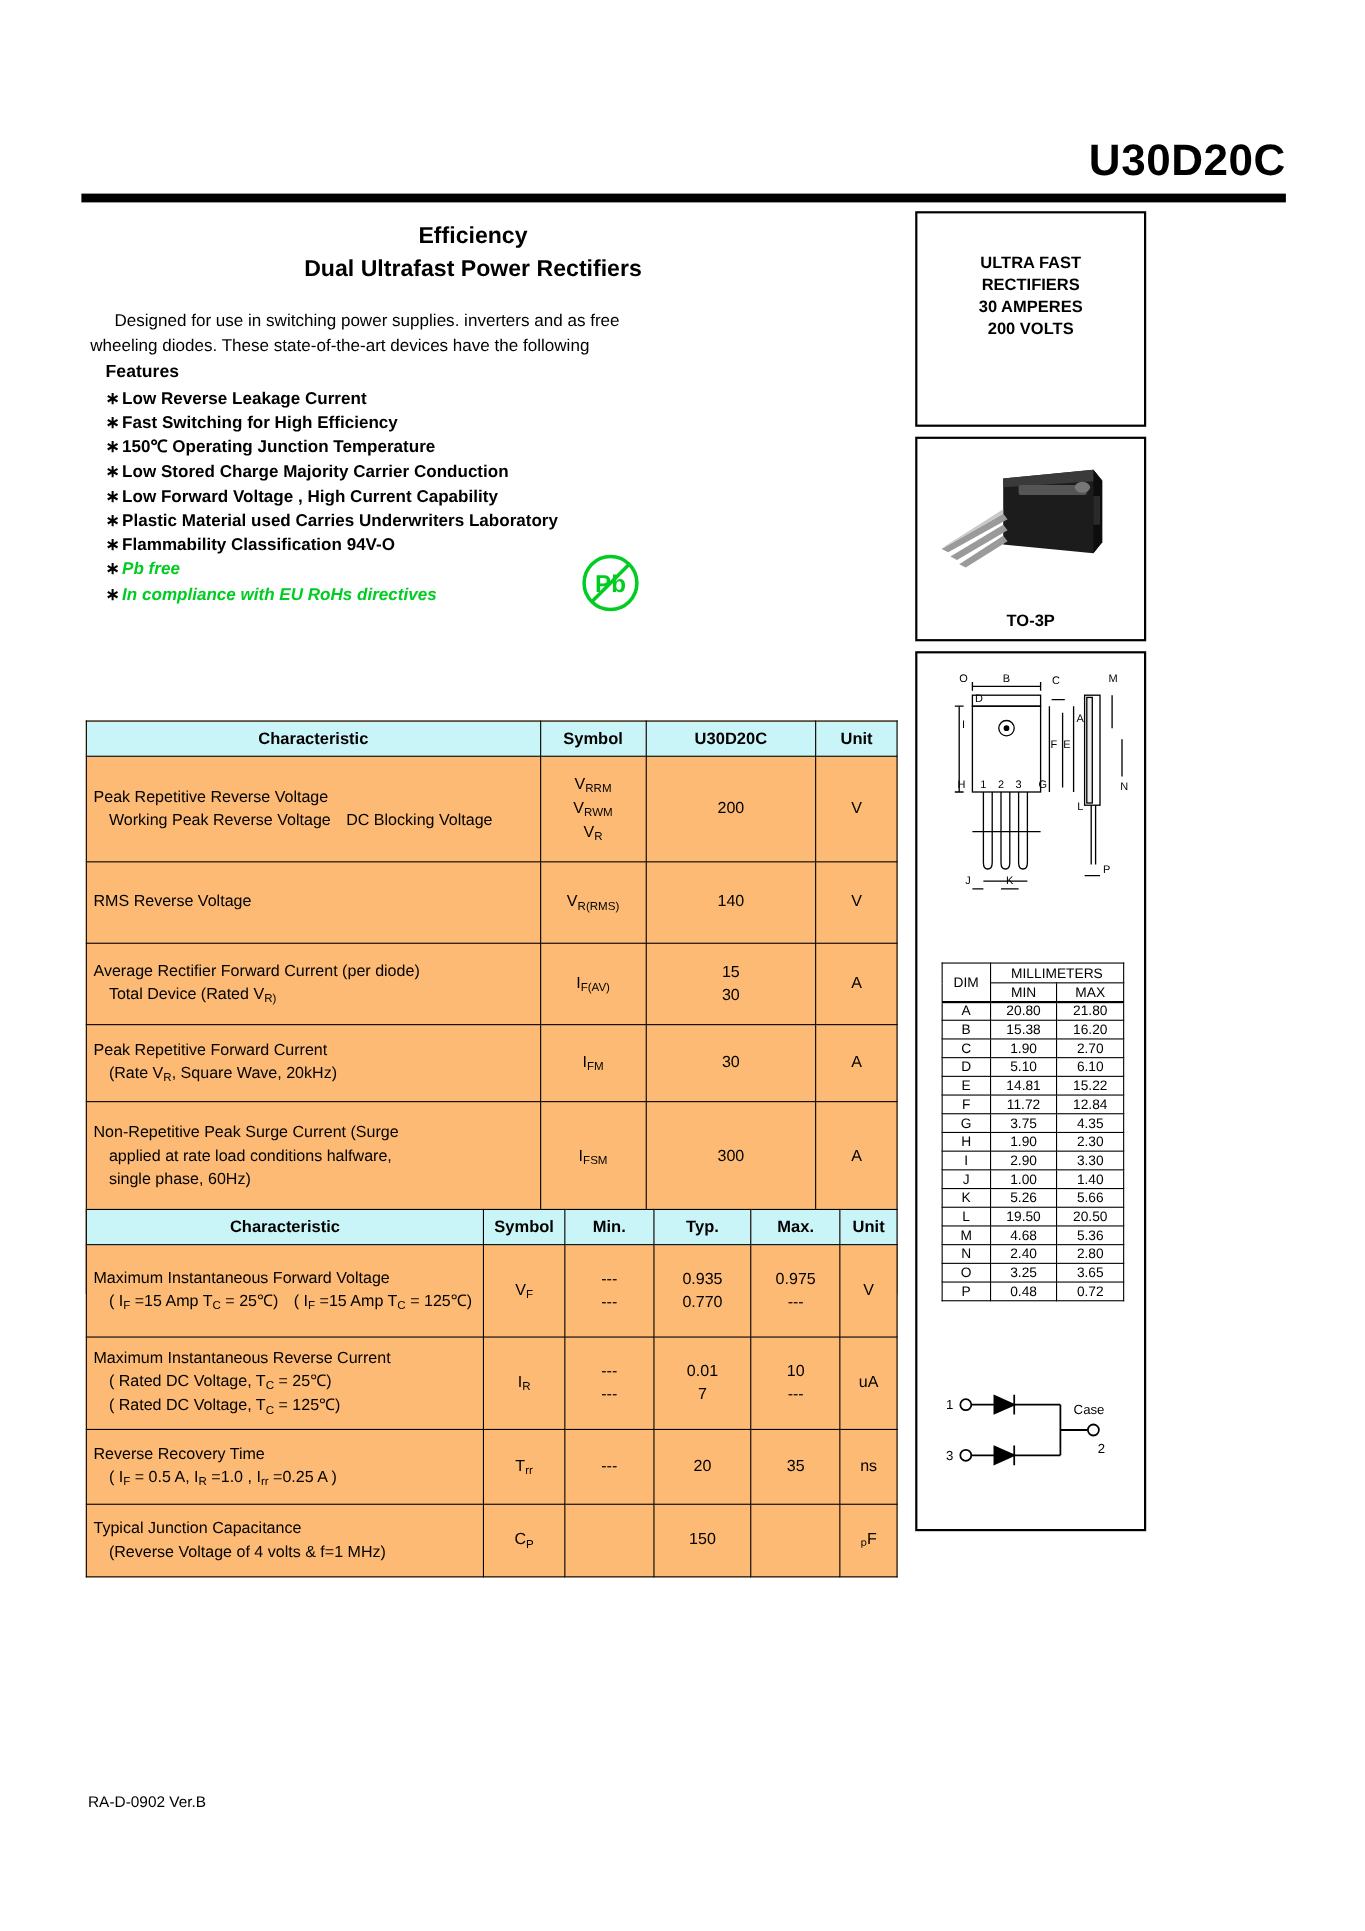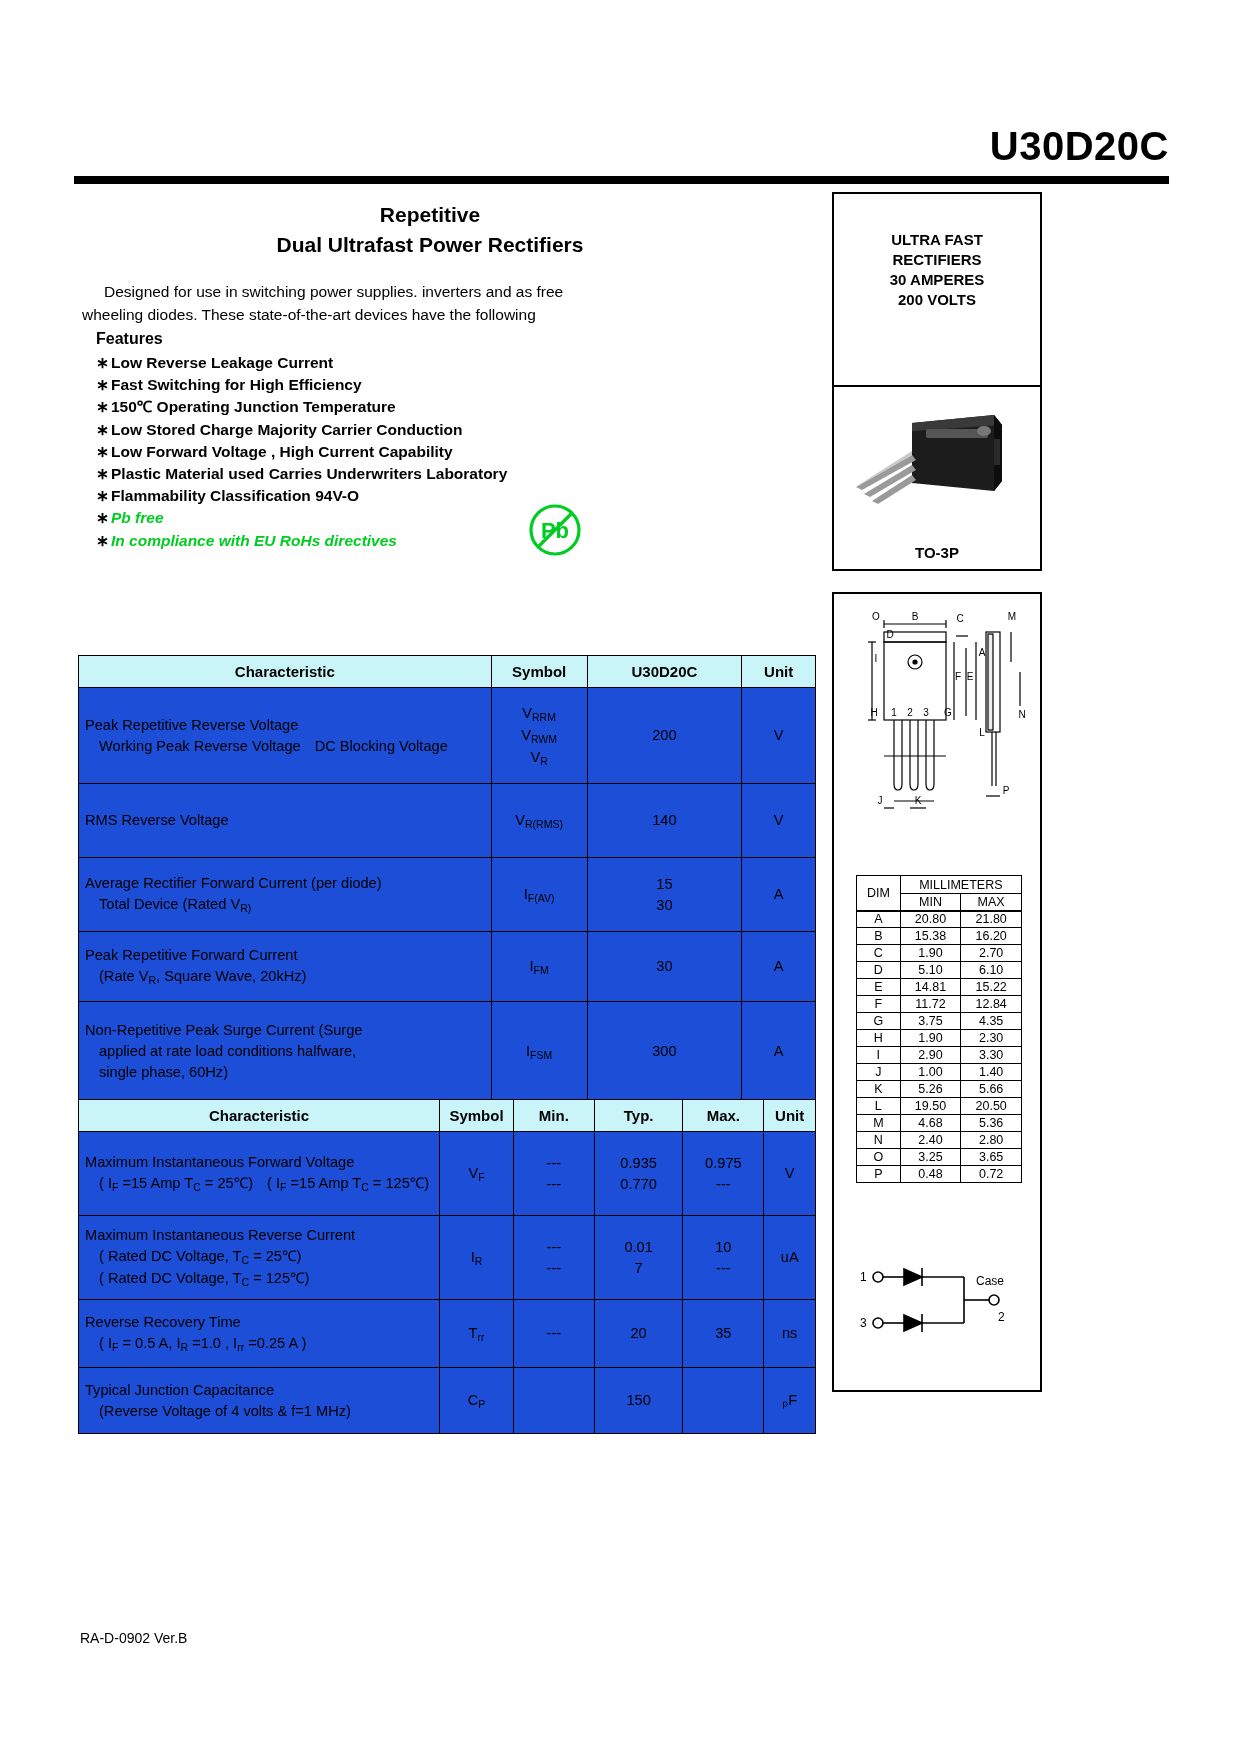--- a/index.html
+++ b/index.html
@@ -57,39 +57,39 @@
   .box {
     position:absolute; border:2px solid #000; background:#fff;
   }
   .box-rating { left:832px; top:192px; width:210px; height:196px; }
   .box-rating .inner {
     text-align:center; font-weight:bold; font-size:15px; line-height:20px;
   }
   .box-rating .g1 { margin-top:36px; }
   .box-rating .g2 { }
 
-  .box-pkg { left:832px; top:385px; width:210px; height:186px; }
+  .box-pkg { left:832px; top:397px; width:210px; height:186px; }
   .pkg-label {
     position:absolute; bottom:8px; left:0; right:0; text-align:center;
     font-size:15px; font-weight:bold;
   }
 
   .box-dim { left:832px; top:592px; width:210px; height:800px; }
 
   
   .sec-title {
     position:absolute; font-size:20px; font-weight:bold;
   }
   .sec-max { left:78px; top:626px;margin-top:27px; }
   .sec-elec { left:78px; top:1070px; }
 
   
   table.dt {
     position:absolute; border-collapse:collapse;
-    font-size:14.6px; background:#1d4ed8;
+    font-size:14.6px; background:#fdba74;
   }
   table.dt th, table.dt td {
     border:1.5px solid #000; padding:0;
   }
   table.dt thead th {
     background:#c9f5f8; font-weight:bold; text-align:center;
     height:32px; font-size:15px;
   }
   table.dt td.ch {
     text-align:left; padding:7px 4px 7px 6px; line-height:21px;
@@ -127,21 +127,21 @@
 </style>
 </head>
 <body>
 
 <div class="page">
 
   <div class="part-number">U30D20C</div>
   <div class="rule"></div>
 
   <div class="title-block">
-    <div class="title-line">Repetitive</div>
+    <div class="title-line">Efficiency</div>
     <div class="title-line">Dual Ultrafast Power Rectifiers</div>
   </div>
 
   <div class="desc">
     <div class="indent">Designed for use in switching power supplies. inverters and as free</div>
     <div>wheeling diodes.    These state-of-the-art devices have the following</div>
   </div>
 
   <div class="features">
     <div class="features-title">Features</div>

